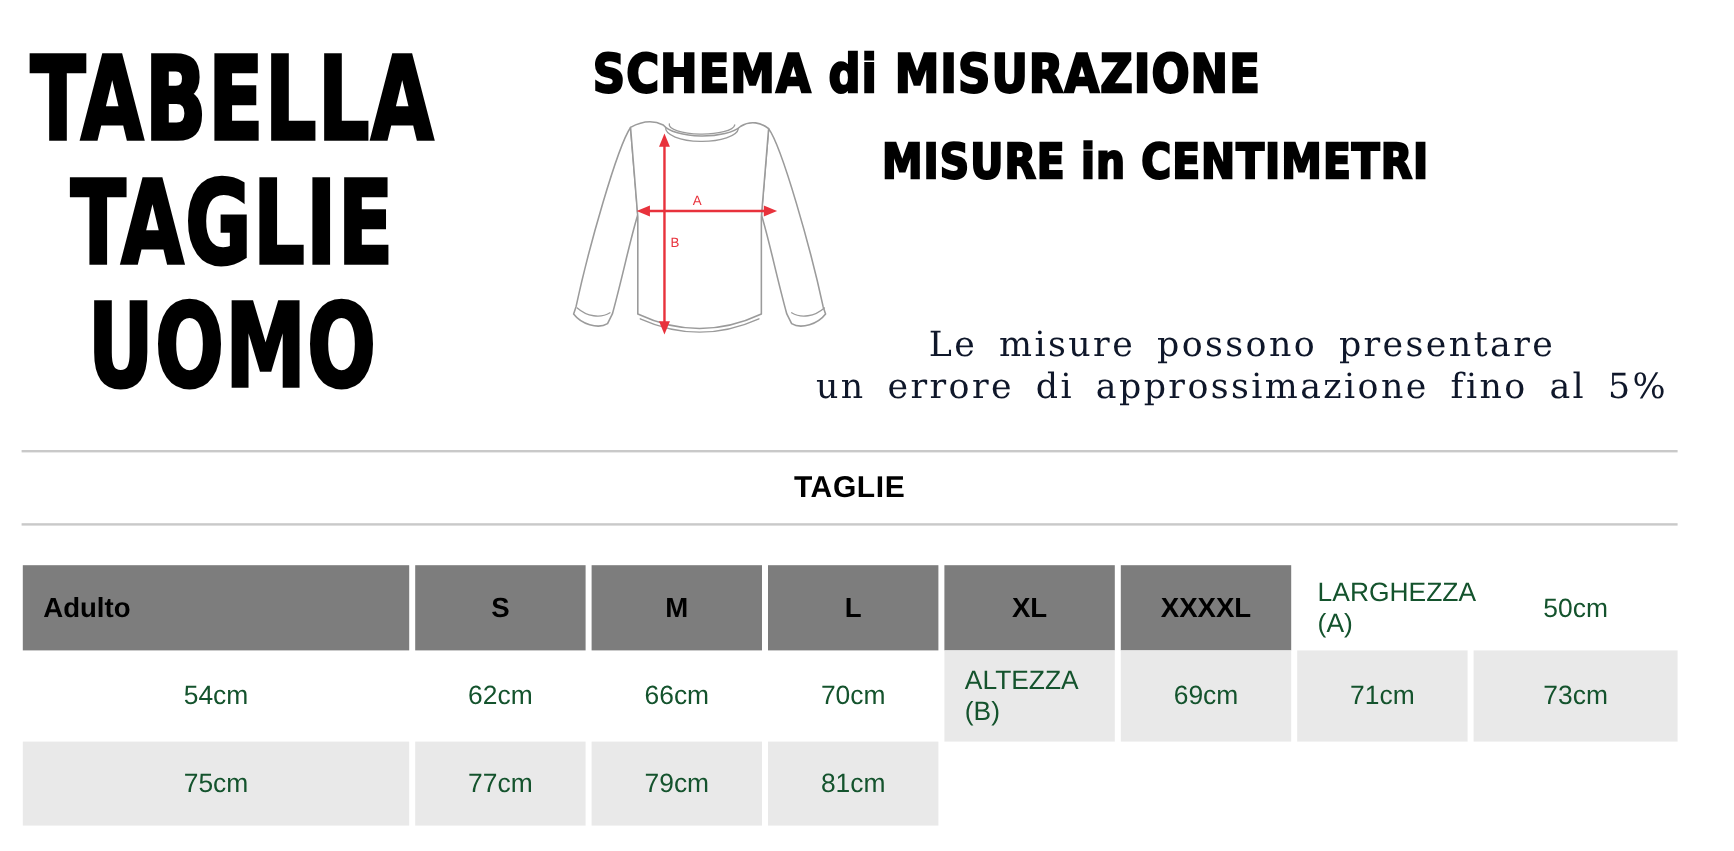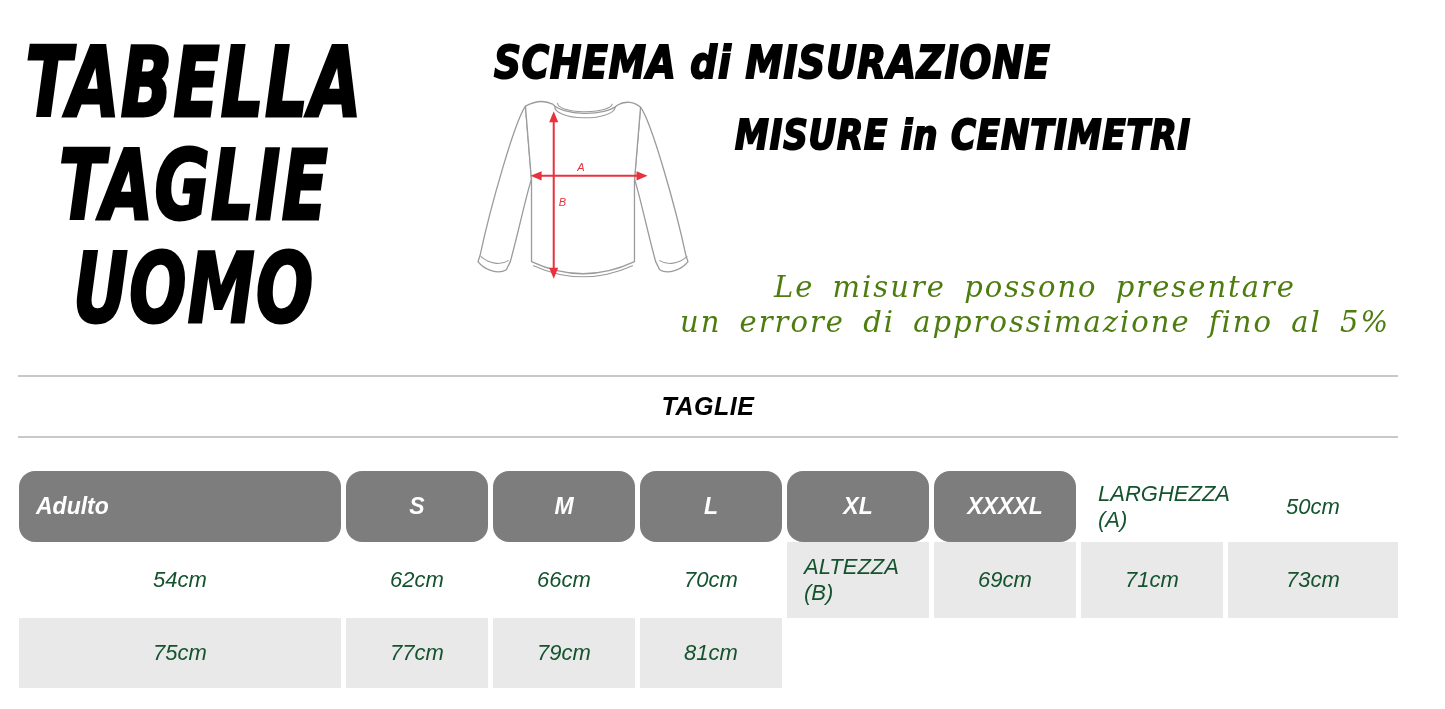--- a/index.html
+++ b/index.html
@@ -4,21 +4,21 @@
 <style>
   * { margin: 0; padding: 0; box-sizing: border-box; }
   html, body { background: #ffffff; }
   body {
     width: 1445px; height: 709px;
     position: relative;
     overflow: hidden;
     font-family: "Liberation Sans", sans-serif;
     color: #111;
   }
-  .stage { position: absolute; inset: 0; font-style: italic; }
+  .stage { position: absolute; inset: 0; }
 
   
   .bubble {
     font-family: "DejaVu Sans", sans-serif;
     font-weight: bold;
     color: #000;
     -webkit-text-stroke: 2px #000;
     white-space: nowrap;
   }
   .title-block {
@@ -39,21 +39,21 @@
     transform: scaleX(0.85); transform-origin: left top;
   }
 
   
   .note {
     position: absolute; left: 650px; top: 270px; width: 770px;
     text-align: center;
     font-family: "DejaVu Serif", "Liberation Serif", serif;
     font-size: 29px; line-height: 35px;
     letter-spacing: 2px; word-spacing: 7px;
-    color: #4d7c0f;
+    color: #0f172a;
   }
 
   
   .shirt { position: absolute; left: 476px; top: 92px; }
 
   
   .rule { position: absolute; left: 18px; width: 1380px; height: 2px; background: #c9c9c9; }
   .rule-1 { top: 375px; }
   .rule-2 { top: 436px; }
   .section-heading {
@@ -65,21 +65,21 @@
 
   
   .size-grid {
     position: absolute; left: 19px; top: 471px;
     display: grid;
     grid-template-columns: 322px repeat(6, 142px) 170px;
     grid-template-rows: 71px 76px 70px;
     column-gap: 5px; row-gap: 0;
   }
   .cell { display: flex; align-items: center; justify-content: center; }
-  .hc { background: #7d7d7d; color: #ffffff; font-weight: bold; font-size: 23px; border-radius: 16px; }
+  .hc { background: #7d7d7d; color: #000000; font-weight: bold; font-size: 23px; }
   .hc-label { justify-content: flex-start; padding-left: 17px; font-size: 23px; }
   .dc { font-size: 22px; color: #14532d; background: transparent; }
   .dl { justify-content: flex-start; padding-left: 17px; }
   .alt { background: #e9e9e9; }
 </style>
 </head>
 <body>
 
 <div class="stage">
 

